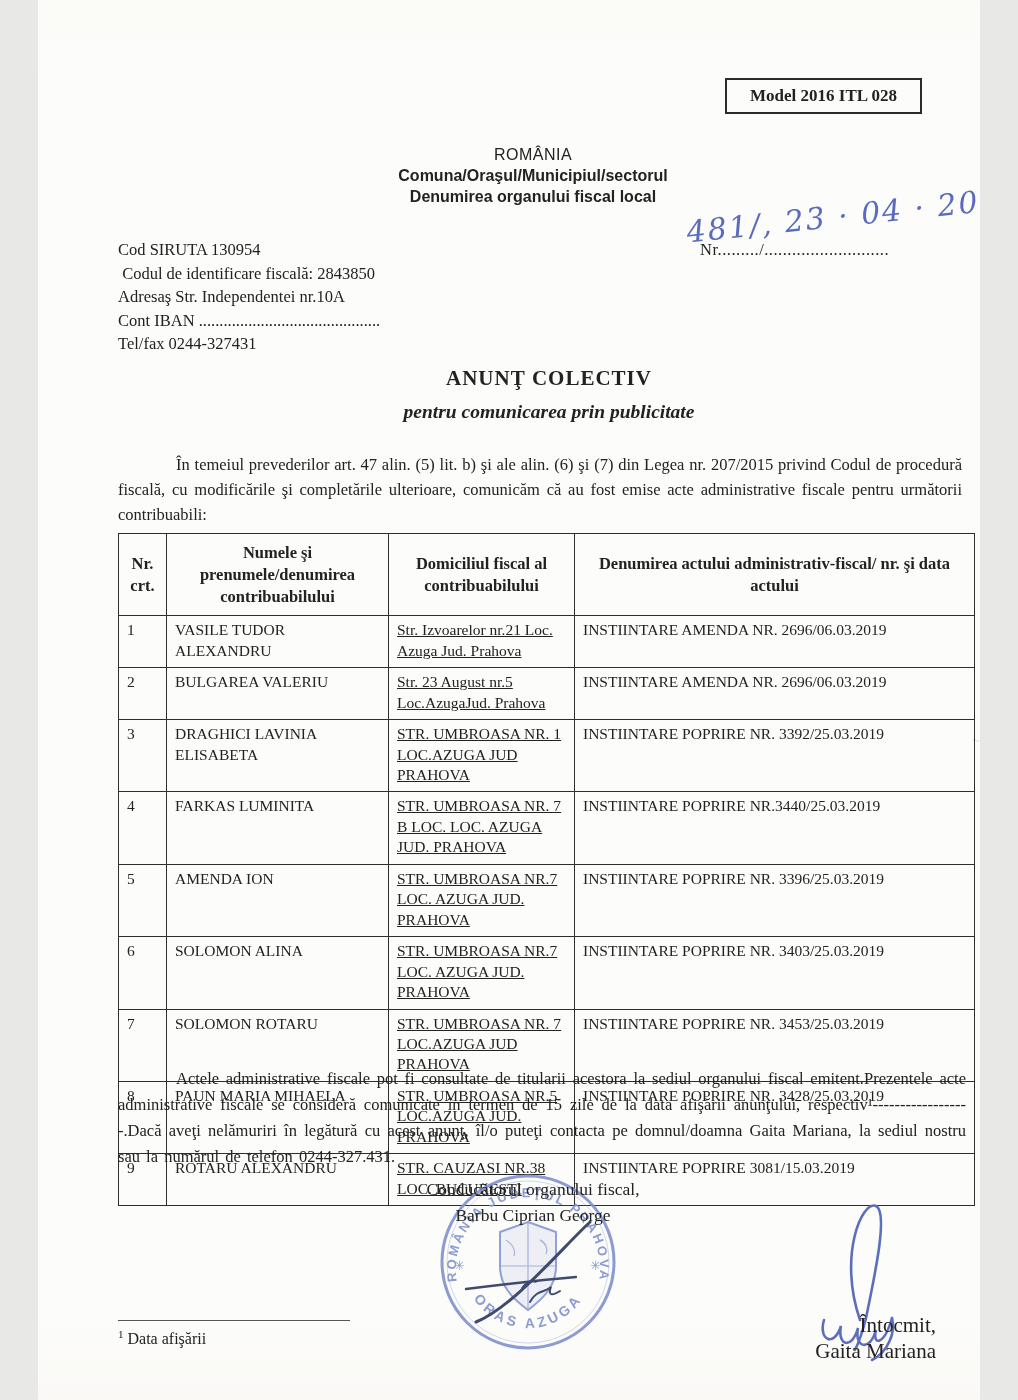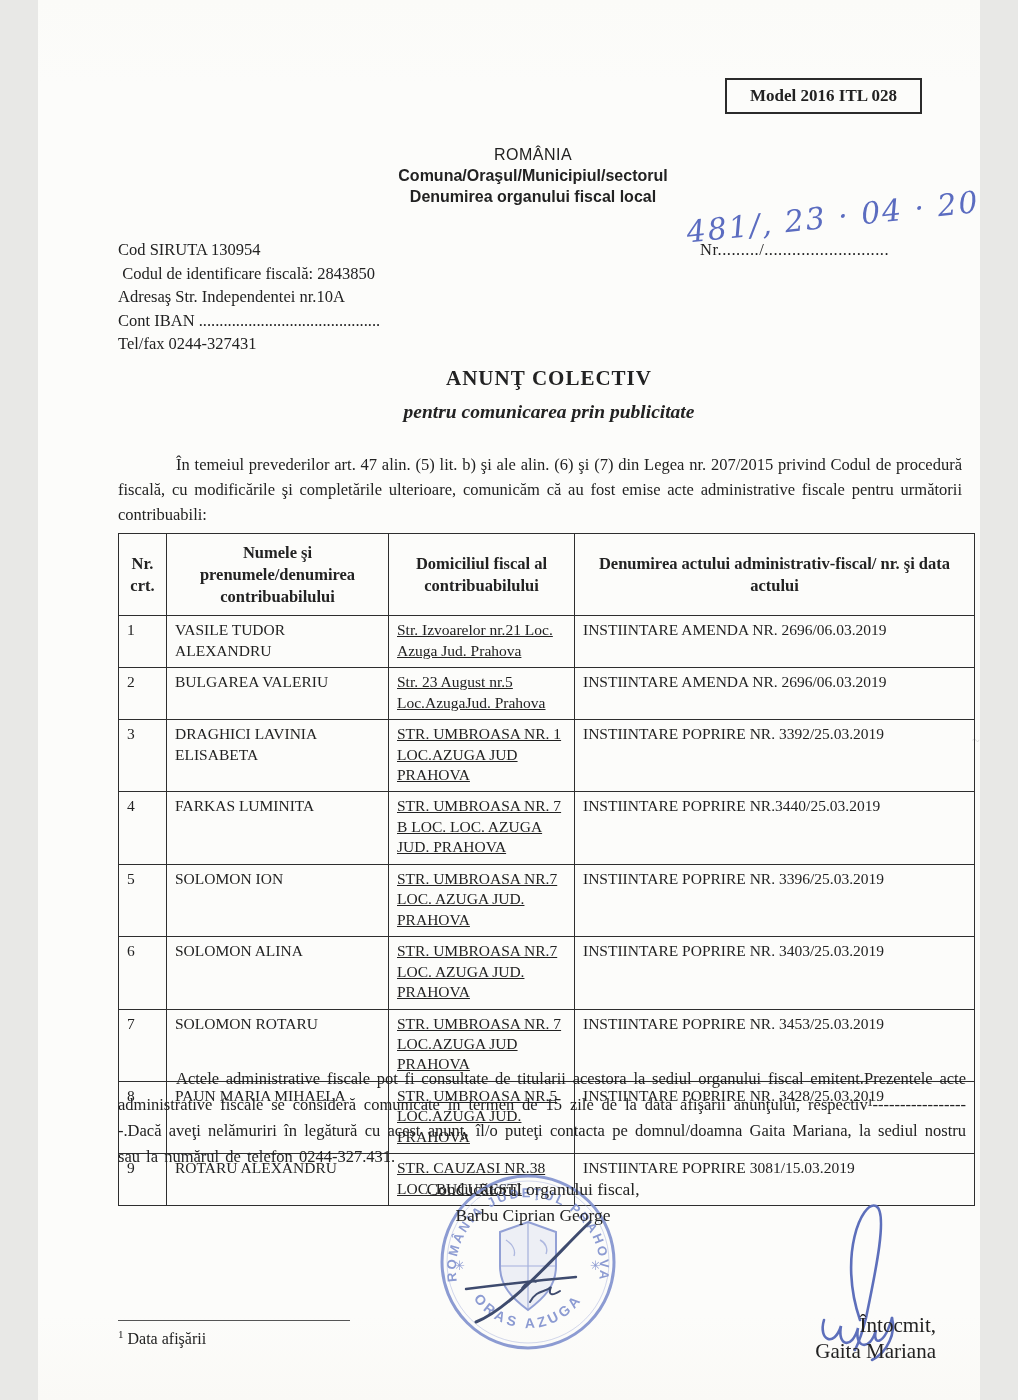--- a/index.html
+++ b/index.html
@@ -136,21 +136,21 @@
             <div class="name-wrap">FARKAS LUMINITA</div>
           </td>
         <td>
             <div class="addr-wrap">STR. UMBROASA NR. 7 B LOC. LOC. AZUGA JUD. PRAHOVA</div>
           </td>
         <td>INSTIINTARE POPRIRE NR.3440/25.03.2019</td>
       </tr>
       <tr>
         <td class="nr-cell">5</td>
         <td>
-            <div class="name-wrap">SOLOMON ION</div>
+            <div class="name-wrap">AMENDA ION</div>
           </td>
         <td>
             <div class="addr-wrap">STR. UMBROASA NR.7 LOC. AZUGA JUD. PRAHOVA</div>
           </td>
         <td>INSTIINTARE POPRIRE NR. 3396/25.03.2019</td>
       </tr>
       <tr>
         <td class="nr-cell">6</td>
         <td>
             <div class="name-wrap">SOLOMON ALINA</div>

